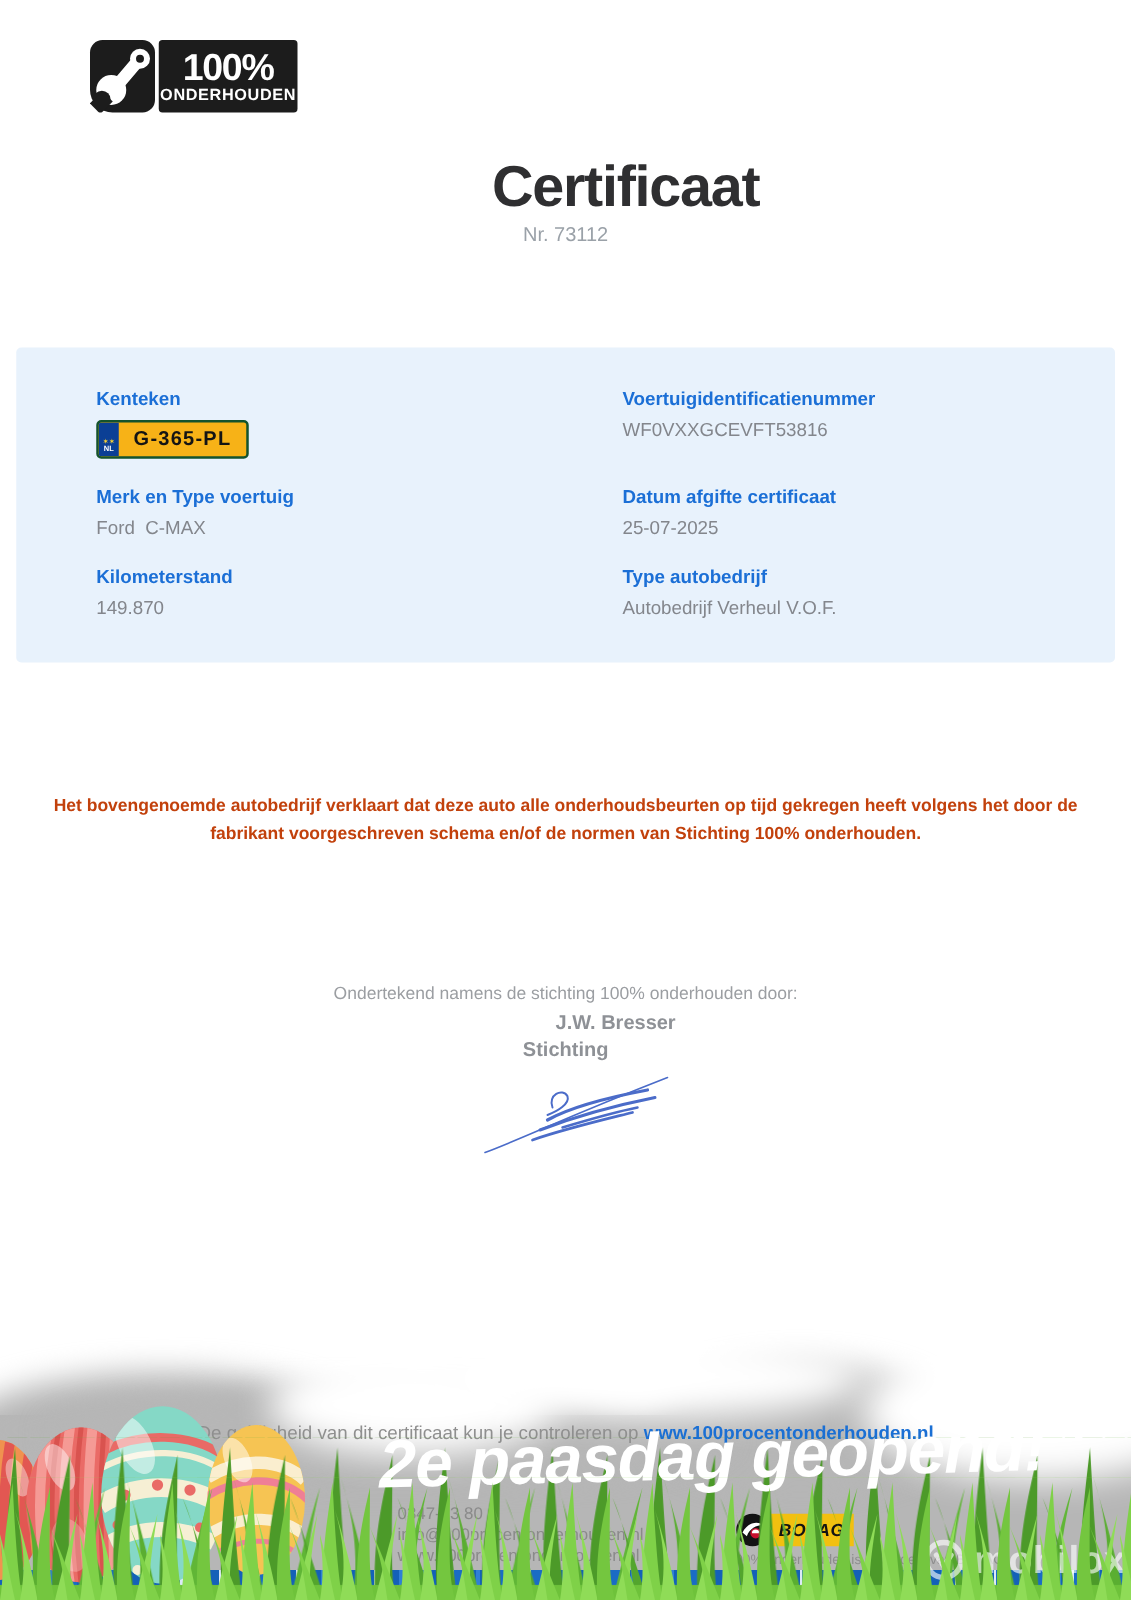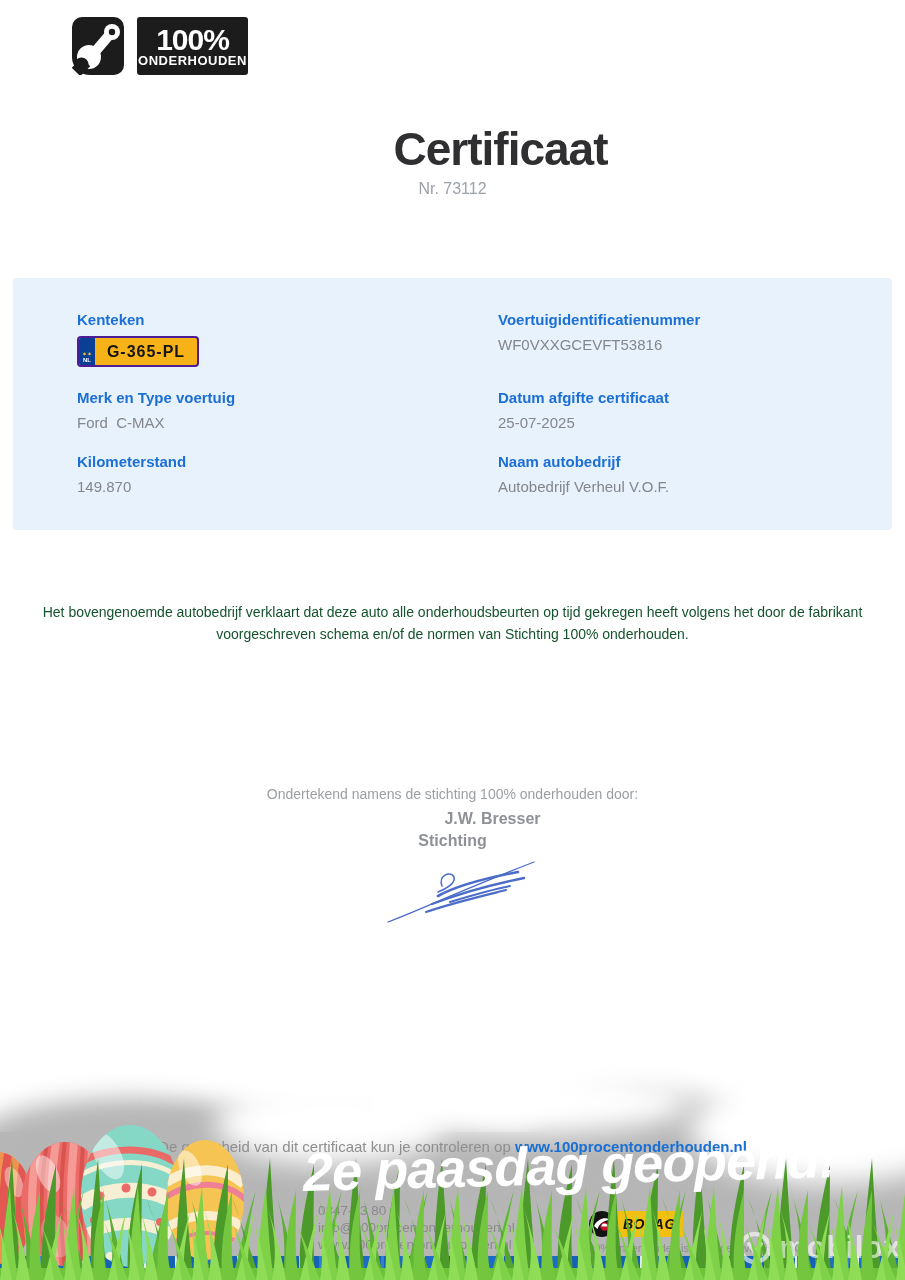--- a/index.html
+++ b/index.html
@@ -1,46 +1,46 @@
 <!DOCTYPE html>
 <html><head>
 <meta charset="utf-8">
 <style>
   html,body{margin:0;padding:0;background:#fff;}
   .page{position:relative;width:905px;height:1280px;background:#fff;overflow:hidden;
         font-family:"Liberation Sans","DejaVu Sans",sans-serif;}
   
-  .logo{position:absolute;left:72px;top:17px;display:flex;gap:13px;}
+  .logo{position:absolute;left:72px;top:32px;display:flex;gap:3px;}
   .logo-square{width:52px;height:58px;background:#1c1c1c;border-radius:10px 10px 10px 18px;position:relative;}
   .logo-box{width:111px;height:58px;background:#1c1c1c;border-radius:3px;color:#fff;
             display:flex;flex-direction:column;align-items:center;justify-content:center;}
   .logo-percent{font-size:30px;font-weight:bold;line-height:28px;letter-spacing:-1px;}
   .logo-word{font-size:13px;font-weight:bold;letter-spacing:.5px;line-height:13px;}
   
   .title{position:absolute;top:122px;left:0;width:100%;text-align:center;
          font-size:46px;font-weight:bold;color:#2f2f31;letter-spacing:-1px;padding-left:48px;}
   .cert-no{position:absolute;top:180px;left:0;width:100%;text-align:center;
            font-size:16px;color:#9aa1a8;}
   
   .info-box{position:absolute;left:13px;top:278px;width:879px;height:252px;
             background:#e8f2fc;border-radius:4px;box-sizing:border-box;
             padding:33px 12px 0 64px;display:grid;grid-template-columns:421px 1fr;
             grid-auto-rows:min-content;column-gap:0;row-gap:22px;}
   .field-label{font-size:15px;font-weight:bold;color:#1b6fd6;margin-bottom:8px;}
   .field-value{font-size:15px;color:#83868c;white-space:pre-wrap;}
-  .plate{display:inline-flex;width:118px;height:27px;border:2px solid #4c1d95;border-radius:4px;
+  .plate{display:inline-flex;width:118px;height:27px;border:2px solid #14532d;border-radius:4px;
          overflow:hidden;background:#f7b217;}
   .plate-strip{width:16px;background:#0b3f95;color:#fff;display:flex;flex-direction:column;
                align-items:center;justify-content:flex-end;font-size:6px;font-weight:bold;padding-bottom:2px;}
   .plate-stars{font-size:6px;color:#ffd531;line-height:6px;}
   .plate-number{flex:1;display:flex;align-items:center;justify-content:center;
                 font-size:16px;font-weight:bold;color:#141414;letter-spacing:1px;}
   
-  .statement{position:absolute;top:588px;left:50%;transform:translateX(-50%);width:852px;
-             text-align:center;font-size:14px;font-weight:normal;color:#14532d;line-height:1.55;}
+  .statement{position:absolute;top:620px;left:50%;transform:translateX(-50%);width:852px;
+             text-align:center;font-size:14px;font-weight:bold;color:#c2410c;line-height:1.55;}
   .sign-intro{position:absolute;top:772px;left:0;width:100%;text-align:center;
               font-size:14px;color:#9b9ea2;}
   .sign-name{position:absolute;top:810px;left:0;width:100%;text-align:center;
              font-size:16px;font-weight:bold;color:#8e9196;margin-left:40px;}
   .sign-role{position:absolute;top:832px;left:0;width:100%;text-align:center;
              font-size:16px;font-weight:bold;color:#8e9196;}
   .signature{position:absolute;top:856px;left:50%;transform:translateX(-50%);margin-left:8px;}
   
   .promo{position:absolute;left:0;top:1070px;width:905px;height:210px;}
   .blob{position:absolute;border-radius:50%;}
@@ -113,21 +113,21 @@
     </div>
     <div class="field">
       <div class="field-label">Datum afgifte certificaat</div>
       <div class="field-value">25-07-2025</div>
     </div>
     <div class="field">
       <div class="field-label">Kilometerstand</div>
       <div class="field-value">149.870</div>
     </div>
     <div class="field">
-      <div class="field-label">Naam autobedrijf</div>
+      <div class="field-label">Type autobedrijf</div>
       <div class="field-value">Autobedrijf Verheul V.O.F.</div>
     </div>
   </section>
 
   <p class="statement">Het bovengenoemde autobedrijf verklaart dat deze auto alle onderhoudsbeurten op tijd gekregen heeft volgens het door de fabrikant voorgeschreven schema en/of de normen van Stichting 100% onderhouden.</p>
 
   <p class="sign-intro">Ondertekend namens de stichting 100% onderhouden door:</p>
   <div class="sign-name">J.W. Bresser</div>
   <div class="sign-role">Stichting</div>
   <svg class="signature" width="150" height="72" viewBox="0 0 150 72">

